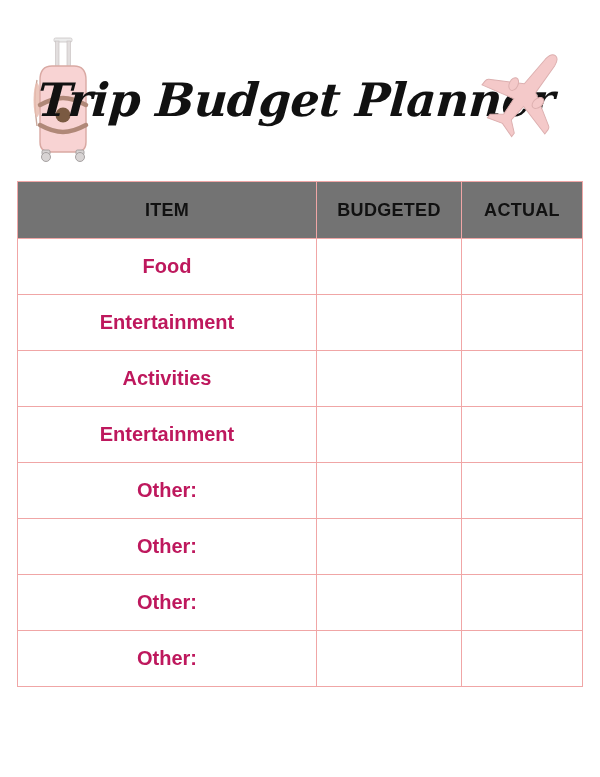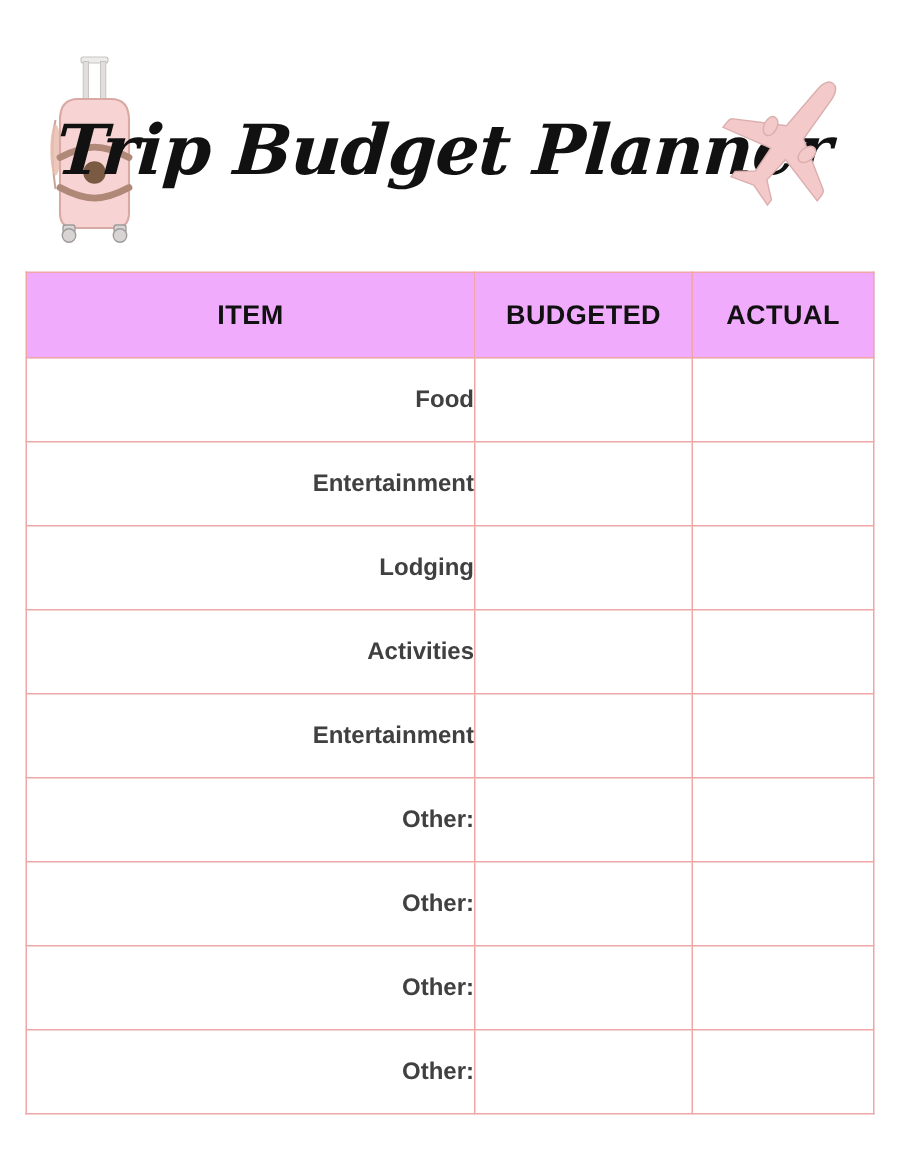--- a/index.html
+++ b/index.html
@@ -78,42 +78,42 @@
   table.budget-table col.col-actual  { width: 121px; }
 
   table.budget-table th,
   table.budget-table td {
     border: 1px solid #f0a6a6;
     padding: 0;
     margin: 0;
   }
 
   table.budget-table thead th {
-    background: #f0abfc;
+    background: #737373;
     height: 56px;
     text-align: center;
     vertical-align: middle;
     font-size: 18px;
     font-weight: bold;
     color: #111111;
     letter-spacing: 0.3px;
   }
 
   table.budget-table tbody td {
     background: #ffffff;
     height: 55px;
     vertical-align: middle;
   }
 
   td.item-cell {
-    text-align: right;
+    text-align: center;
     padding-left: 10px;
-    font-size: 16px;
+    font-size: 20px;
     font-weight: bold;
-    color: #404040;
+    color: #be185d;
   }
 
   td.value-cell {
     text-align: left;
   }
 </style>
 </head>
 <body>
 
 <div class="header">
@@ -179,25 +179,20 @@
         <td class="item-cell">Food</td>
         <td class="value-cell"></td>
         <td class="value-cell"></td>
       </tr>
       <tr>
         <td class="item-cell">Entertainment</td>
         <td class="value-cell"></td>
         <td class="value-cell"></td>
       </tr>
       <tr>
-        <td class="item-cell">Lodging</td>
-        <td class="value-cell"></td>
-        <td class="value-cell"></td>
-      </tr>
-      <tr>
         <td class="item-cell">Activities</td>
         <td class="value-cell"></td>
         <td class="value-cell"></td>
       </tr>
       <tr>
         <td class="item-cell">Entertainment</td>
         <td class="value-cell"></td>
         <td class="value-cell"></td>
       </tr>
       <tr>

